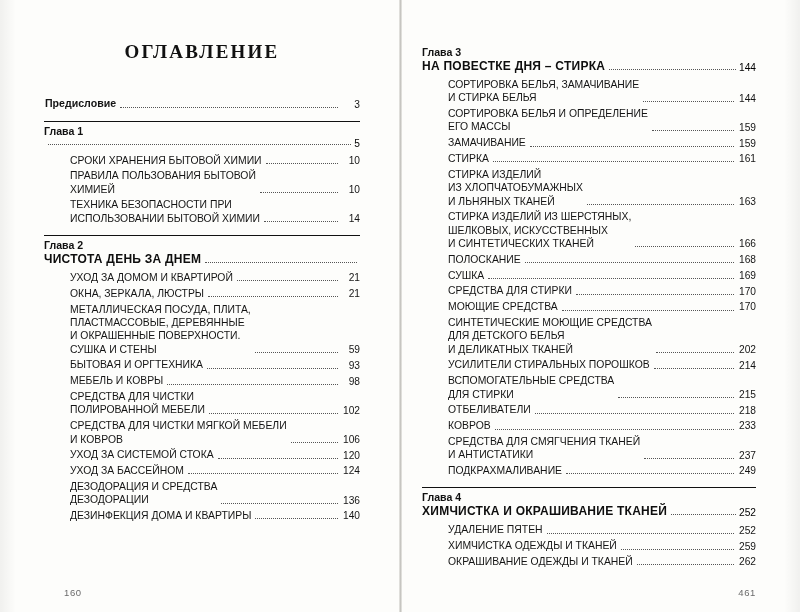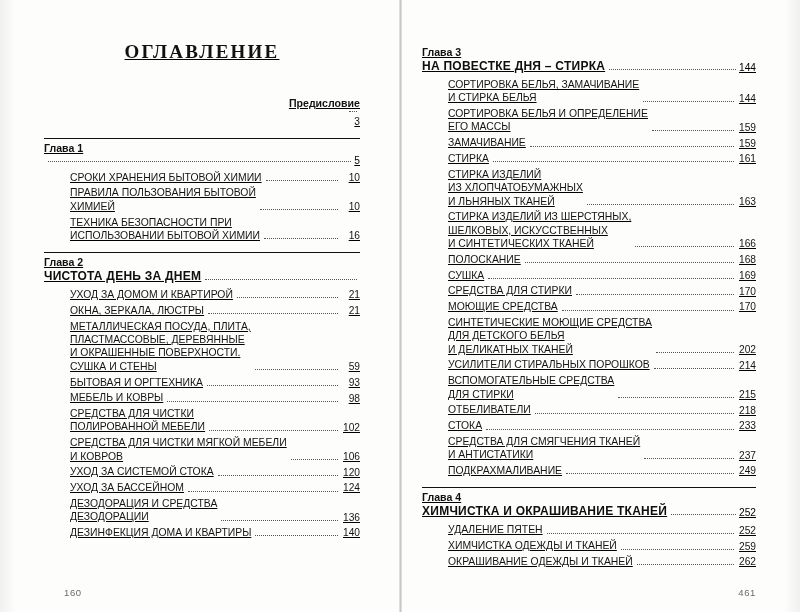--- a/index.html
+++ b/index.html
@@ -24,21 +24,20 @@
     top: 0;
     width: 3px;
     height: 612px;
     background: linear-gradient(to right, #e8e7e3, #bdbcb7, #e8e7e3);
     opacity: .85;
   }
   .page {
     position: absolute;
     top: 0;
     height: 612px;
-    text-decoration: underline;
   }
   .page.left  { left: 0;    width: 400px; padding: 26px 40px 0 44px; }
   .page.right { left: 400px; width: 400px; padding: 26px 44px 0 22px; }
 
   .toc-title {
     text-align: center;
     font-size: 19px;
     font-weight: bold;
     letter-spacing: 2.2px;
     color: #111;
@@ -69,21 +68,21 @@
   .row .pg {
     flex: 0 0 auto;
     font-size: 10.2px;
     color: #141414;
     padding-bottom: 0;
     min-width: 19px;
     text-align: right;
   }
 
   
-  .lvl0 { padding-left: 1px; flex-direction: column; }
+  .lvl0 { padding-left: 1px; }
   .lvl1 { padding-left: 26px; }
 
   
   .chapter-label {
     font-size: 10.6px;
     font-weight: bold;
     color: #111;
     margin: 10px 0 1px 0;
     border-top: 1.4px solid #111;
     padding-top: 3px;
@@ -162,21 +161,21 @@
     <div class="row lvl1">
       <span class="txt">ПРАВИЛА ПОЛЬЗОВАНИЯ БЫТОВОЙ
 ХИМИЕЙ</span>
       <span class="dots"></span>
       <span class="pg">10</span>
     </div>
     <div class="row lvl1">
       <span class="txt">ТЕХНИКА БЕЗОПАСНОСТИ ПРИ
 ИСПОЛЬЗОВАНИИ БЫТОВОЙ ХИМИИ</span>
       <span class="dots"></span>
-      <span class="pg">16</span>
+      <span class="pg">14</span>
     </div>
   </div>
 
   <div>
     <div class="chapter-label">Глава 2</div>
     <div class="chapter-row">
       <span class="chapter-title">ЧИСТОТА ДЕНЬ ЗА ДНЕМ</span>
       <span class="dots"></span>
       <span class="pg"></span>
     </div>
@@ -330,21 +329,21 @@
 ДЛЯ СТИРКИ</span>
       <span class="dots"></span>
       <span class="pg">215</span>
     </div>
     <div class="row lvl1">
       <span class="txt">ОТБЕЛИВАТЕЛИ</span>
       <span class="dots"></span>
       <span class="pg">218</span>
     </div>
     <div class="row lvl1">
-      <span class="txt">СТОКА</span>
+      <span class="txt">КОВРОВ</span>
       <span class="dots"></span>
       <span class="pg">233</span>
     </div>
     <div class="row lvl1">
       <span class="txt">СРЕДСТВА ДЛЯ СМЯГЧЕНИЯ ТКАНЕЙ
 И АНТИСТАТИКИ</span>
       <span class="dots"></span>
       <span class="pg">237</span>
     </div>
     <div class="row lvl1">

